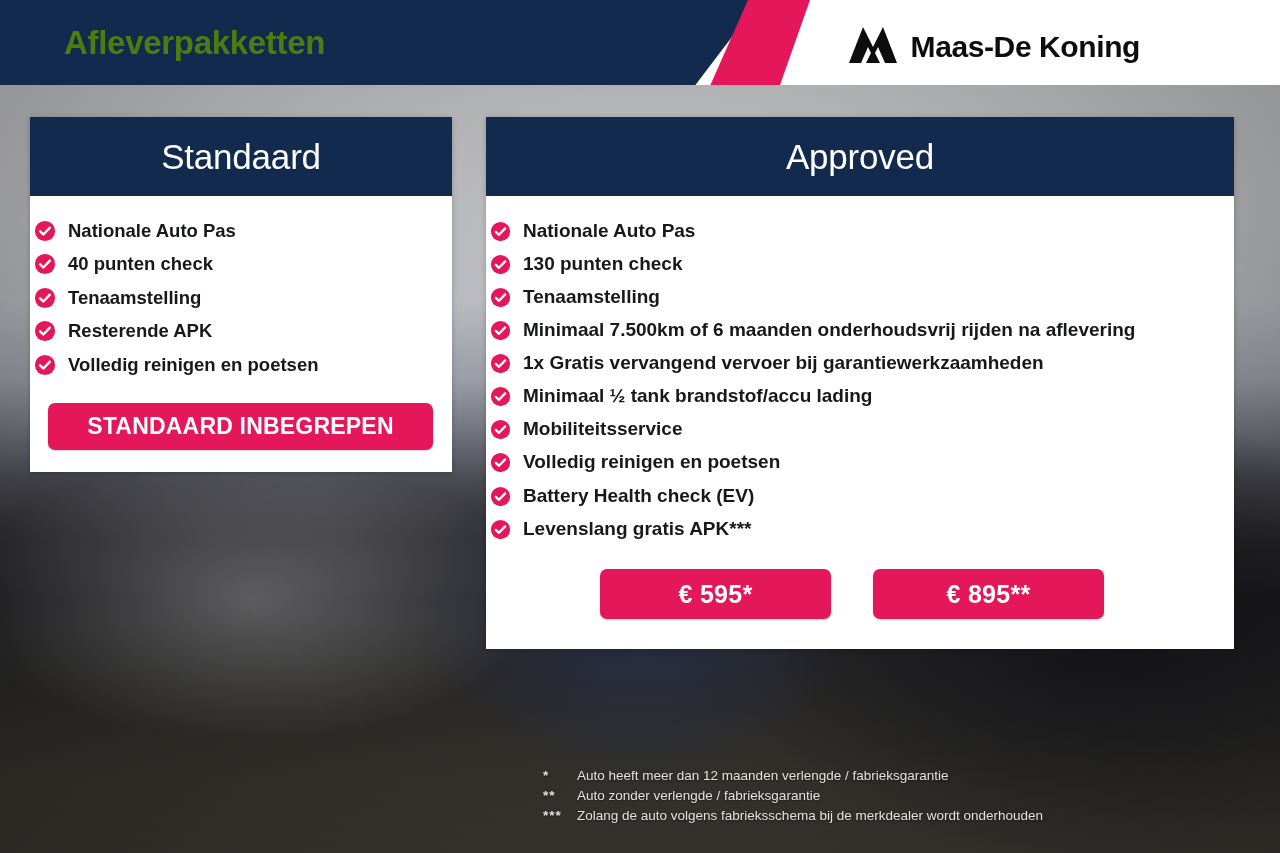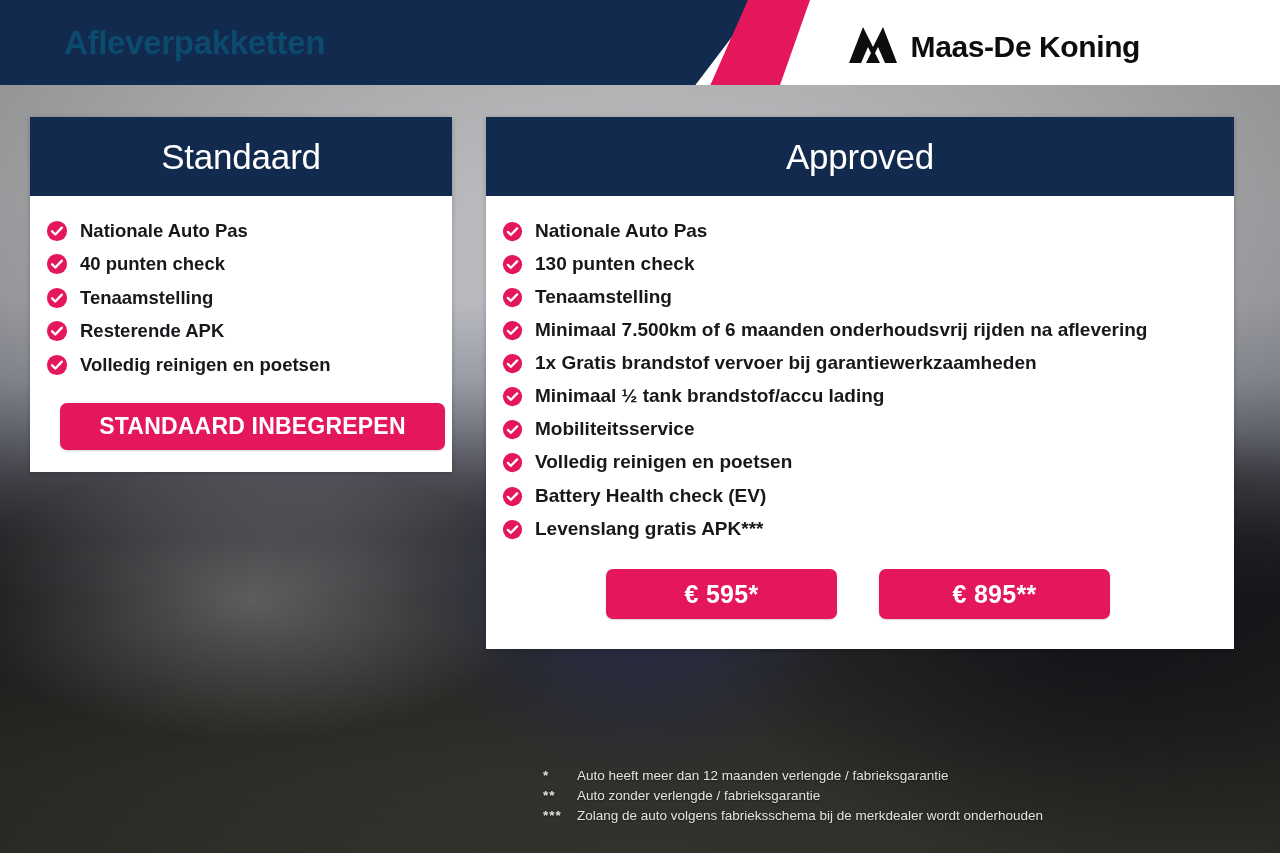--- a/index.html
+++ b/index.html
@@ -72,21 +72,21 @@
     background: #e5175b;
     clip-path: polygon(48.3% 0, 100% 0, 75% 100%, 17% 100%);
   }
   .header-title {
     position: absolute;
     left: 64px;
     top: 0;
     height: 85px;
     display: flex;
     align-items: center;
-    color: #0c4a6e;
+    color: #4d7c0f;
     font-size: 33px;
     font-weight: bold;
     letter-spacing: -0.3px;
     white-space: nowrap;
   }
   .logo {
     position: absolute;
     right: 140px;
     top: 4px;
     height: 85px;
@@ -119,21 +119,21 @@
     align-items: center;
     justify-content: center;
   }
   .card-head-title {
     color: #ffffff;
     font-size: 35px;
     font-weight: normal;
     letter-spacing: -0.2px;
   }
   .card-body {
-    padding: 18px 16px 16px 12px;
+    padding: 18px 16px 16px 0;
   }
 
   .feature-list {
     list-style: none;
     margin: 0;
     padding: 0;
   }
   .feature {
     display: flex;
     align-items: flex-start;
@@ -341,21 +341,21 @@
           </span>
           <span class="feature-text">Minimaal 7.500km of 6 maanden onderhoudsvrij rijden na aflevering</span>
         </li>
         <li class="feature">
           <span class="check-icon">
             <svg viewBox="0 0 24 24" width="100%" height="100%" aria-hidden="true">
               <circle cx="12" cy="12" r="11" fill="#e5175b"></circle>
               <path d="M6.7 12.4 L10.2 15.8 L17.3 8.4" fill="none" stroke="#ffffff" stroke-width="2.6" stroke-linecap="round" stroke-linejoin="round"></path>
             </svg>
           </span>
-          <span class="feature-text">1x Gratis brandstof vervoer bij garantiewerkzaamheden</span>
+          <span class="feature-text">1x Gratis vervangend vervoer bij garantiewerkzaamheden</span>
         </li>
         <li class="feature">
           <span class="check-icon">
             <svg viewBox="0 0 24 24" width="100%" height="100%" aria-hidden="true">
               <circle cx="12" cy="12" r="11" fill="#e5175b"></circle>
               <path d="M6.7 12.4 L10.2 15.8 L17.3 8.4" fill="none" stroke="#ffffff" stroke-width="2.6" stroke-linecap="round" stroke-linejoin="round"></path>
             </svg>
           </span>
           <span class="feature-text">Minimaal ½ tank brandstof/accu lading</span>
         </li>

